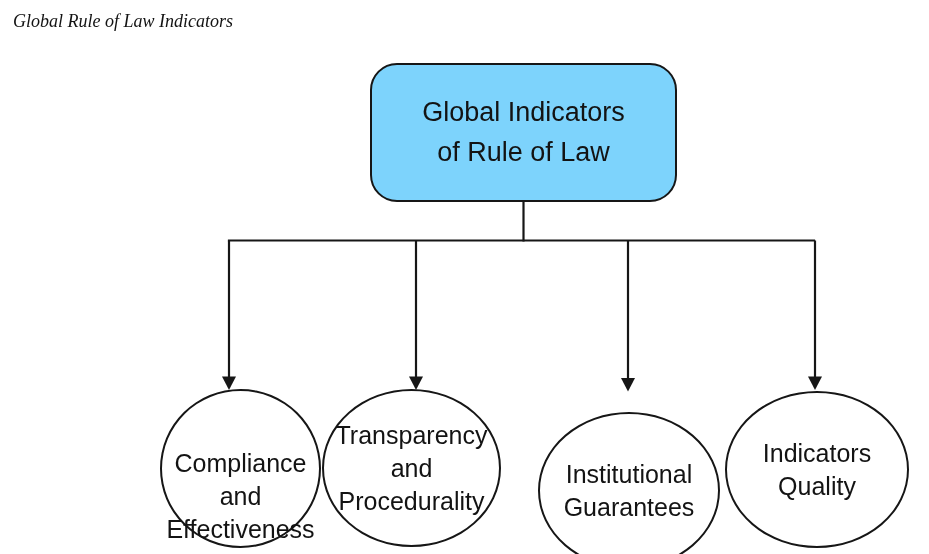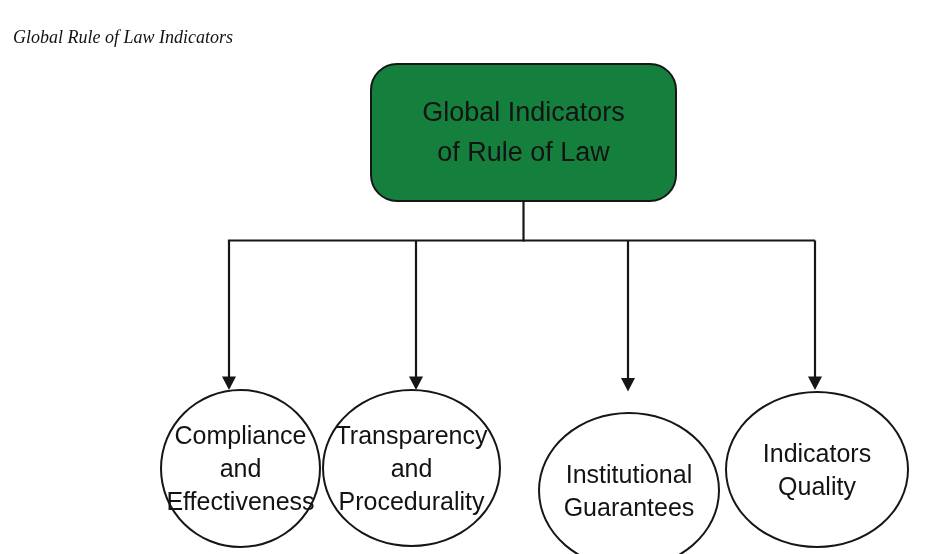--- a/index.html
+++ b/index.html
@@ -19,56 +19,55 @@
   .fig-title {
     position: absolute;
     left: 13px;
     top: 11px;
     font-family: "Liberation Serif", "DejaVu Serif", serif;
     font-style: italic;
     font-size: 18px;
     line-height: 1.2;
     color: #131313;
     white-space: nowrap;
-    margin-top: 16px;
   }
   .connector-layer {
     position: absolute;
     left: 0;
     top: 0;
     width: 929px;
     height: 554px;
   }
   .node {
     position: absolute;
     box-sizing: border-box;
     display: flex;
     align-items: center;
     justify-content: center;
     text-align: center;
-    background: #15803d;
+    background: #7dd3fc;
   }
   .root-box {
     left: 370px;
     top: 63px;
     width: 307px;
     height: 139px;
     border: 2.5px solid #161616;
     border-radius: 27px;
     font-size: 27px;
     line-height: 1.46;
   }
   .ellipse {
     border: 2.2px solid #161616;
     border-radius: 50%;
     font-size: 25px;
     line-height: 1.32;
     background: transparent;
   }
-  .ellipse-1 { left: 160px; top: 389px; width: 161px; height: 159px; }
+  .ellipse-1 { left: 160px; top: 389px; width: 161px; height: 159px; align-items: flex-end; }
   .ellipse-2 { left: 322px; top: 389px; width: 179px; height: 158px; }
   .ellipse-3 { left: 538px; top: 412px; width: 182px; height: 157px; }
   .ellipse-4 { left: 725px; top: 391px; width: 184px; height: 157px; }
   .node-label {
     white-space: pre-line;
     display: block;
   }
 </style>
 </head>
 <body>

